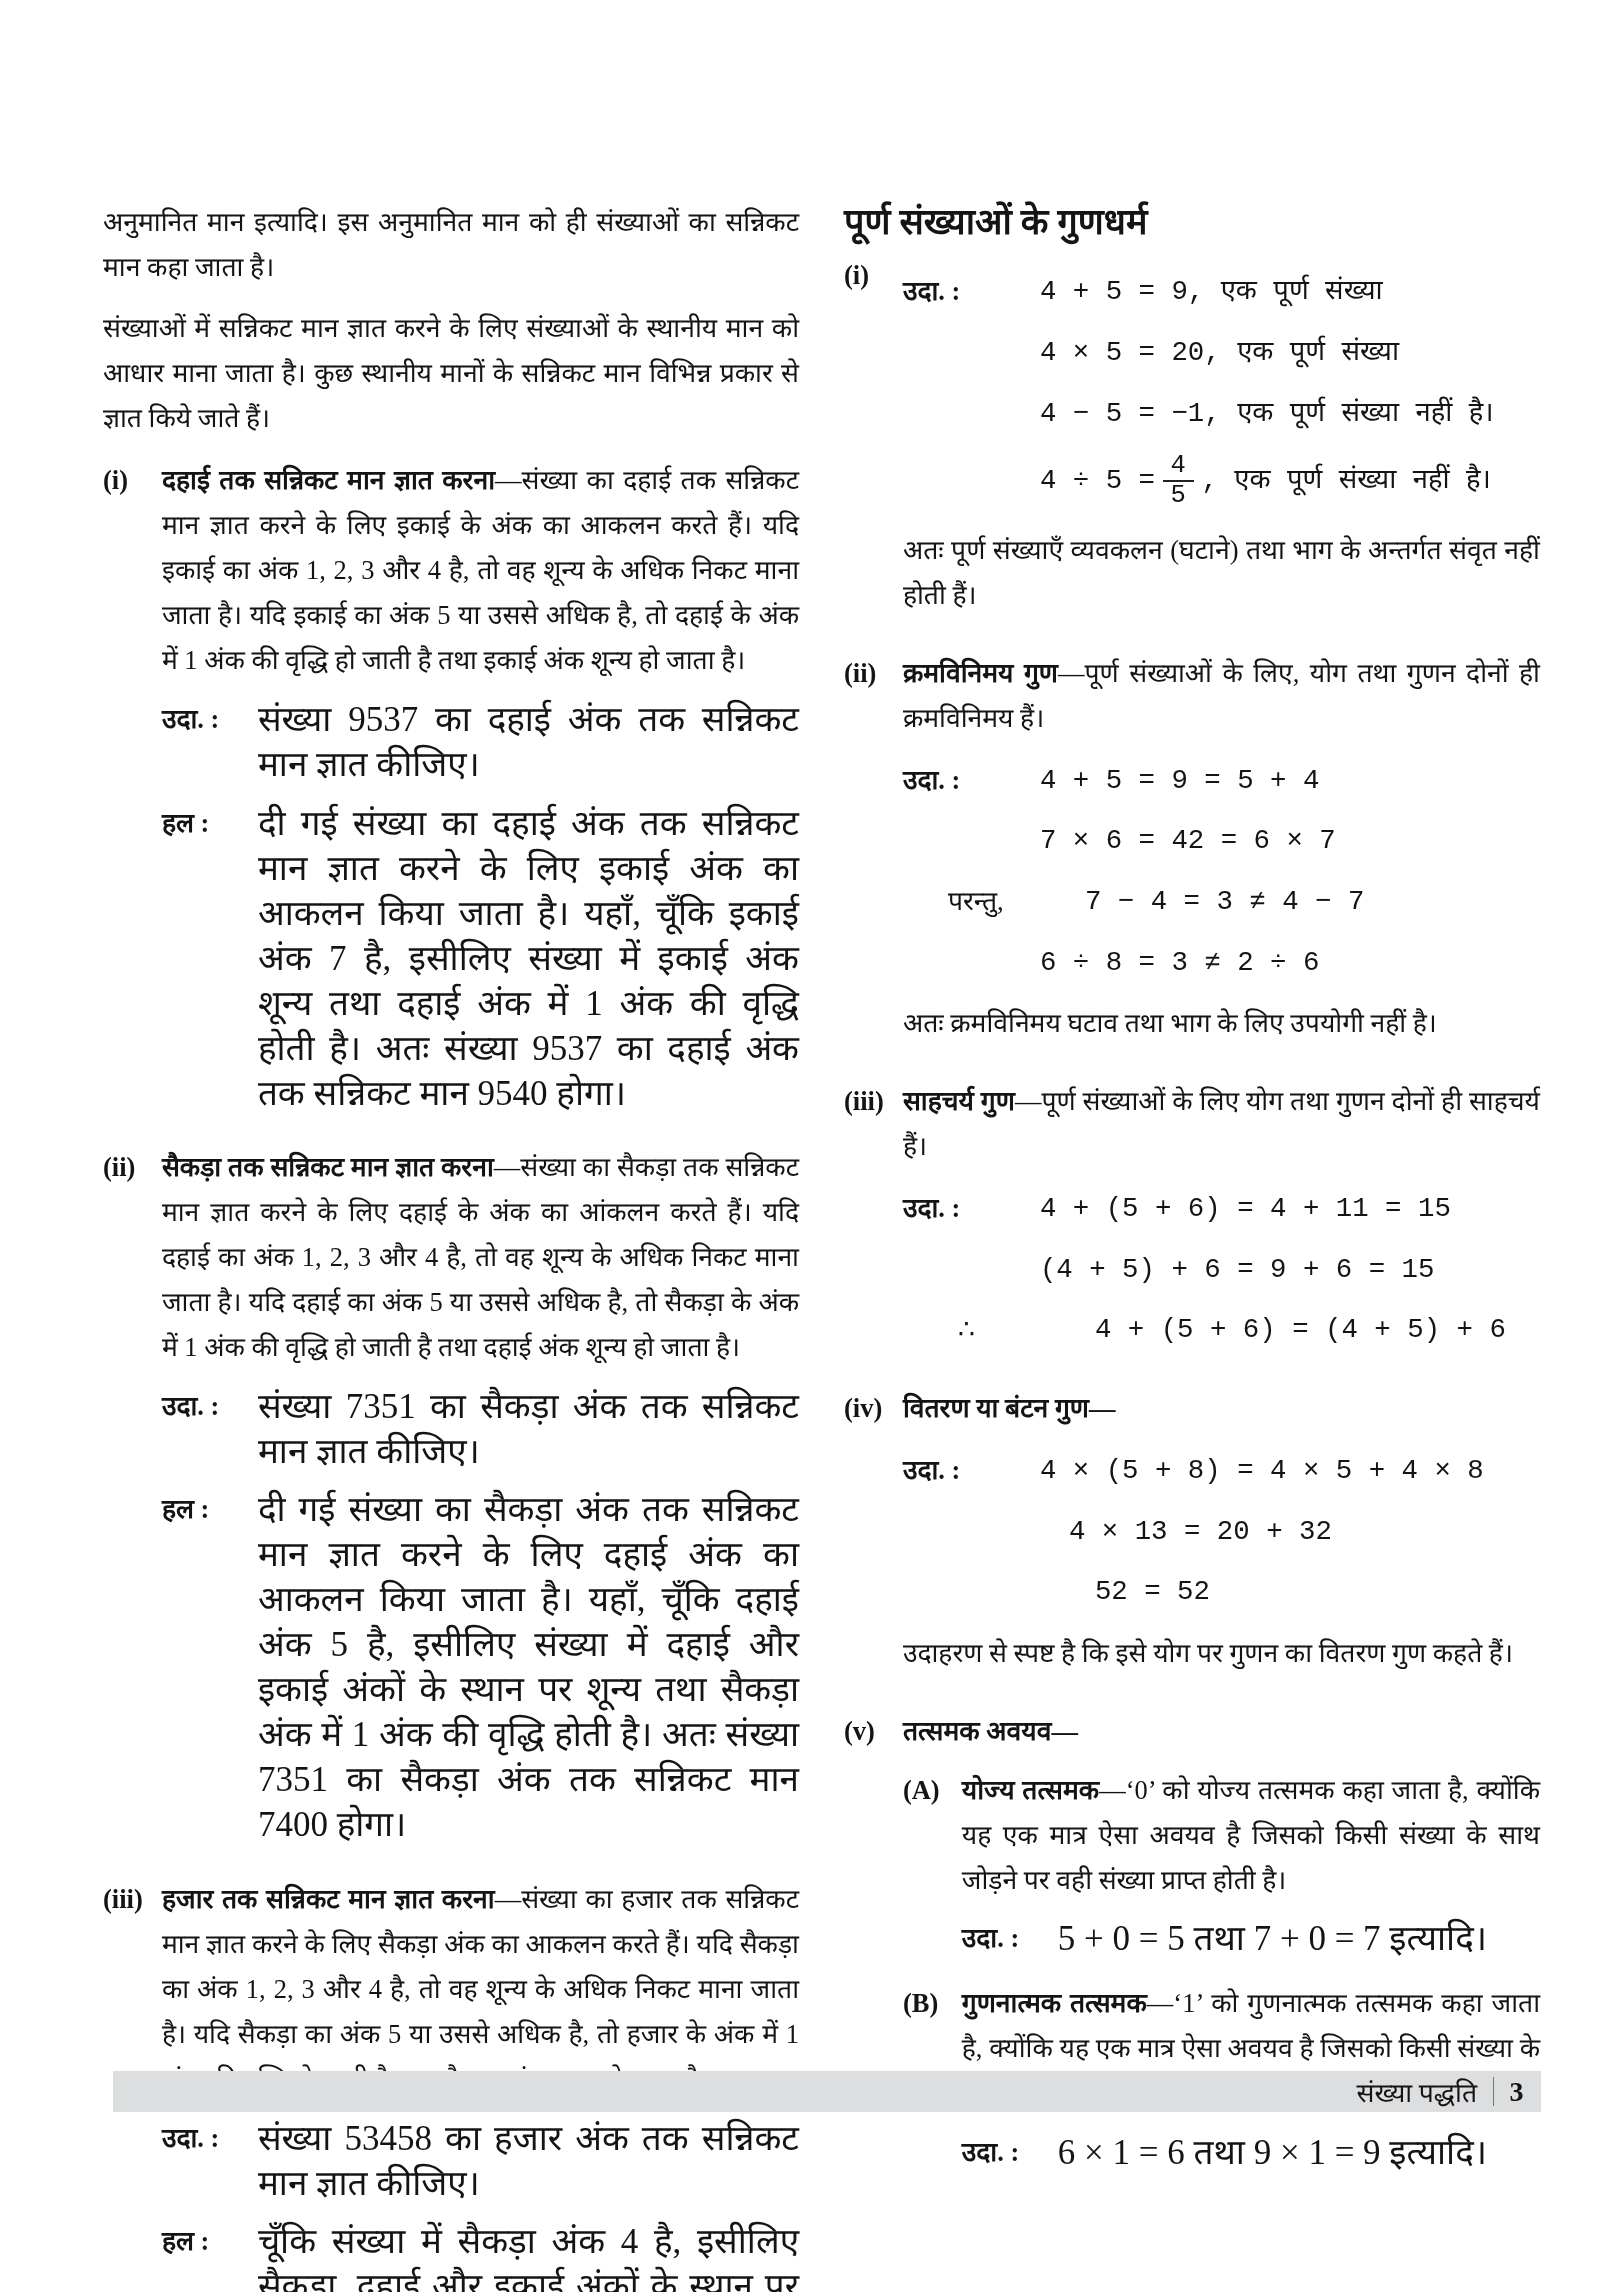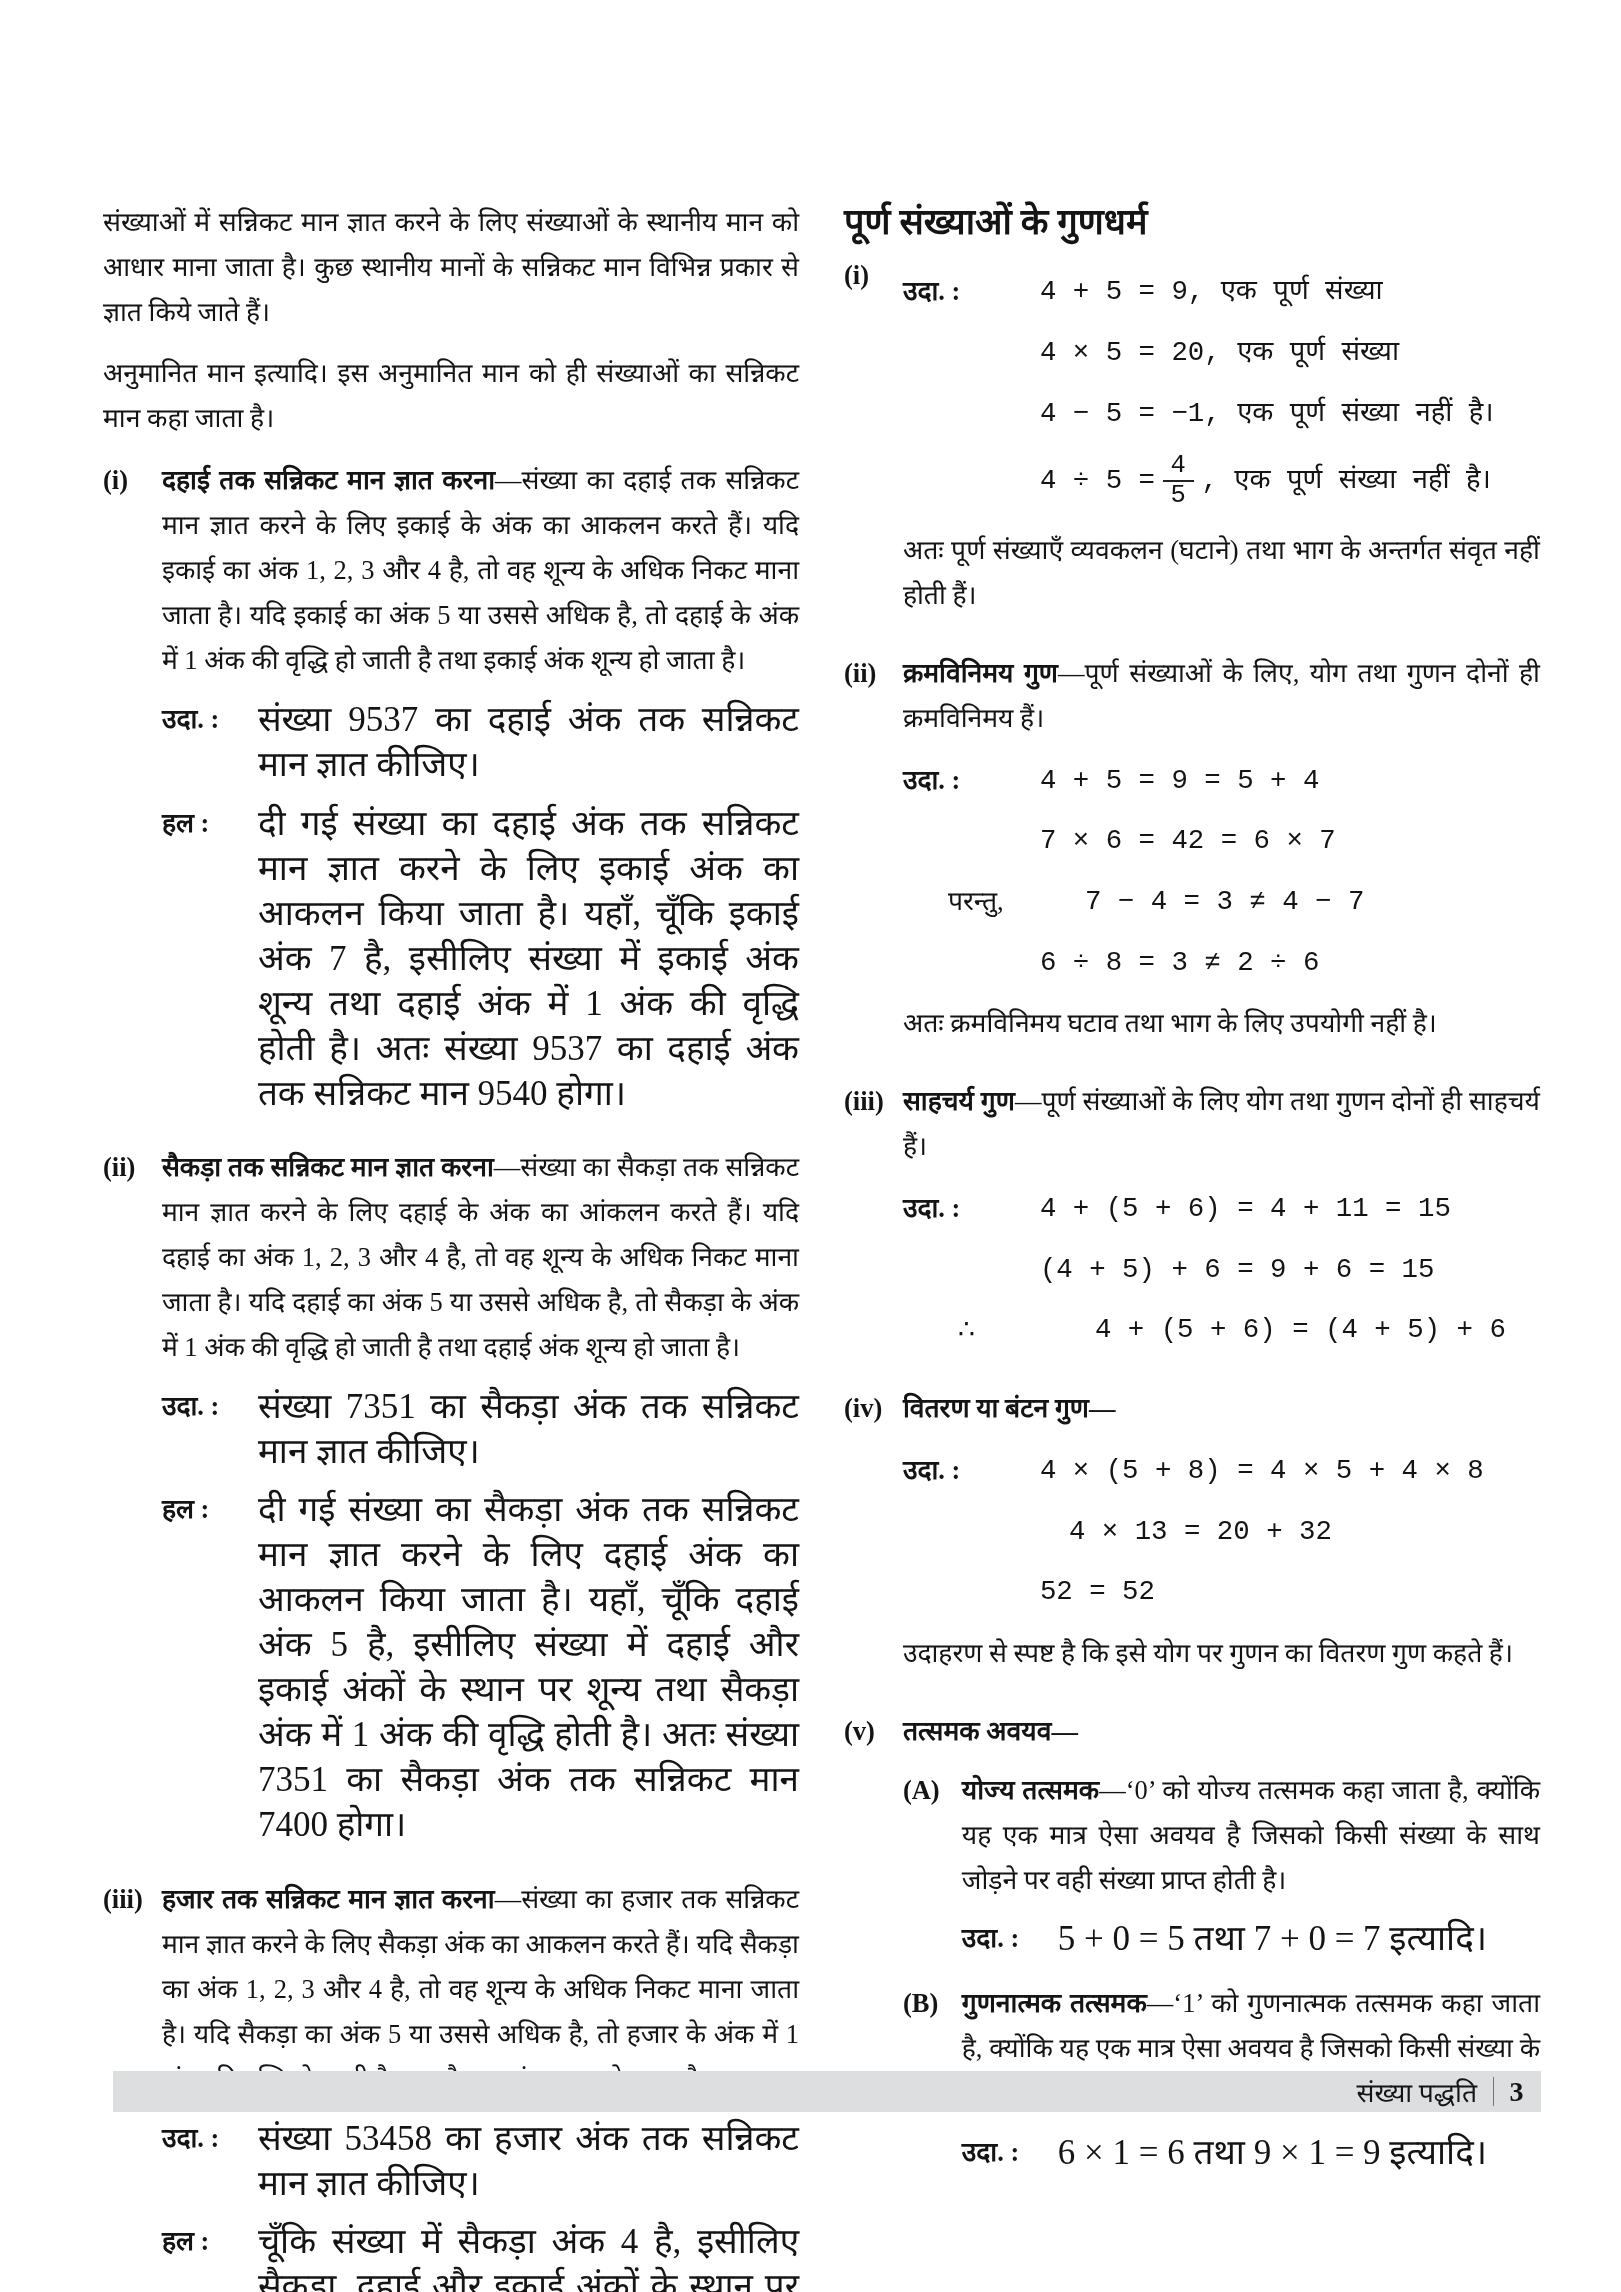--- a/index.html
+++ b/index.html
@@ -26,21 +26,21 @@
   .ex-body { flex:1; font-size:35px; line-height:45px; text-align:justify; }
 
   .eqrows { margin:7.8px 0 9.8px; }
   .eqrow { display:flex; margin:17.6px 0; }
   .eqrow .lbl { min-width:137px; flex:none; font-size:26.5px; line-height:43px; }
   .eqrow .lbl.b { font-weight:bold; }
   .eqrow .lbl.pad1 { padding-left:45px; }
   .eqrow .lbl.pad2 { padding-left:55px; }
   .eqrow .val { font-size:27.4px; line-height:43px;font-family:Liberation Mono, monospace; }
   .ind30 { margin-left:29px; }
-  .ind55 { }
+  .ind55 { margin-left:55px; }
 
   .frac { display:inline-block; text-align:center; vertical-align:middle; margin:0 7.8px; line-height:1.1; }
   .frac .fnum { display:block; border-bottom:2px solid #222; padding:0 7.8px; font-size:25.5px; }
   .frac .fden { display:block; padding:0 7.8px; font-size:25.5px; }
 
   .box-heading {
     background:#e9e9e9; text-align:center; font-weight:bold; font-size:30px;
     padding:14.7px 7.8px; margin:25.5px 0 19.6px; line-height:39px;
   }
   .subhead { font-weight:bold; font-size:36px; line-height:45px; margin:13.7px 0 7.8px; }
@@ -57,22 +57,22 @@
   .footer .sep { width:1px; height:29px; background:#777; margin:0 15.7px; }
   .footer .pno { font-size:28px; font-weight:bold; }
 </style>
 </head>
 <body>
 
 <div class="page">
   <div class="cols">
 
     <div class="col">
+      <p class="t">अनुमानित मान इत्यादि। इस अनुमानित मान को ही संख्याओं का सन्निकट मान कहा जाता है।</p>
       <p class="t">संख्याओं में सन्निकट मान ज्ञात करने के लिए संख्याओं के स्थानीय मान को आधार माना जाता है। कुछ स्थानीय मानों के सन्निकट मान विभिन्न प्रकार से ज्ञात किये जाते हैं।</p>
-      <p class="t">अनुमानित मान इत्यादि। इस अनुमानित मान को ही संख्याओं का सन्निकट मान कहा जाता है।</p>
 
       <div class="item">
         <div class="item-num">(i)</div>
         <div class="item-body">
           <div class="t"><span class="bold">दहाई तक सन्निकट मान ज्ञात करना</span><span>—संख्या का दहाई तक सन्निकट मान ज्ञात करने के लिए इकाई के अंक का आकलन करते हैं। यदि इकाई का अंक 1, 2, 3 और 4 है, तो वह शून्य के अधिक निकट माना जाता है। यदि इकाई का अंक 5 या उससे अधिक है, तो दहाई के अंक में 1 अंक की वृद्धि हो जाती है तथा इकाई अंक शून्य हो जाता है।</span></div>
           <div class="example">
             <span class="ex-label">उदा. :</span>
             <span class="ex-body">संख्या 9537 का दहाई अंक तक सन्निकट मान ज्ञात कीजिए।</span>
           </div>
           <div class="example">

